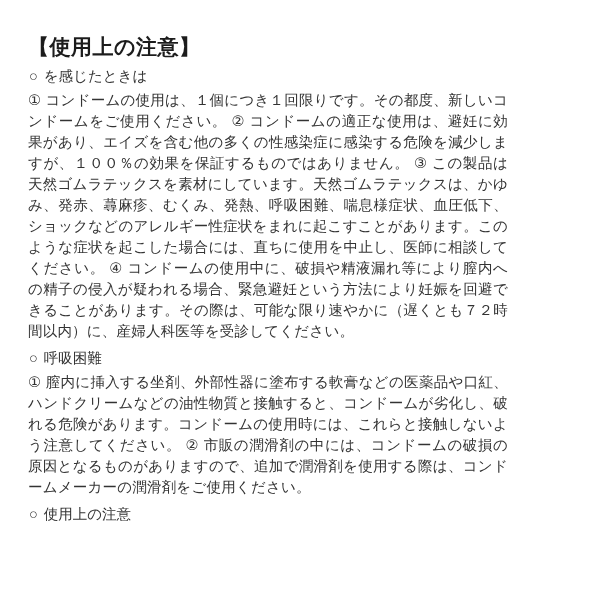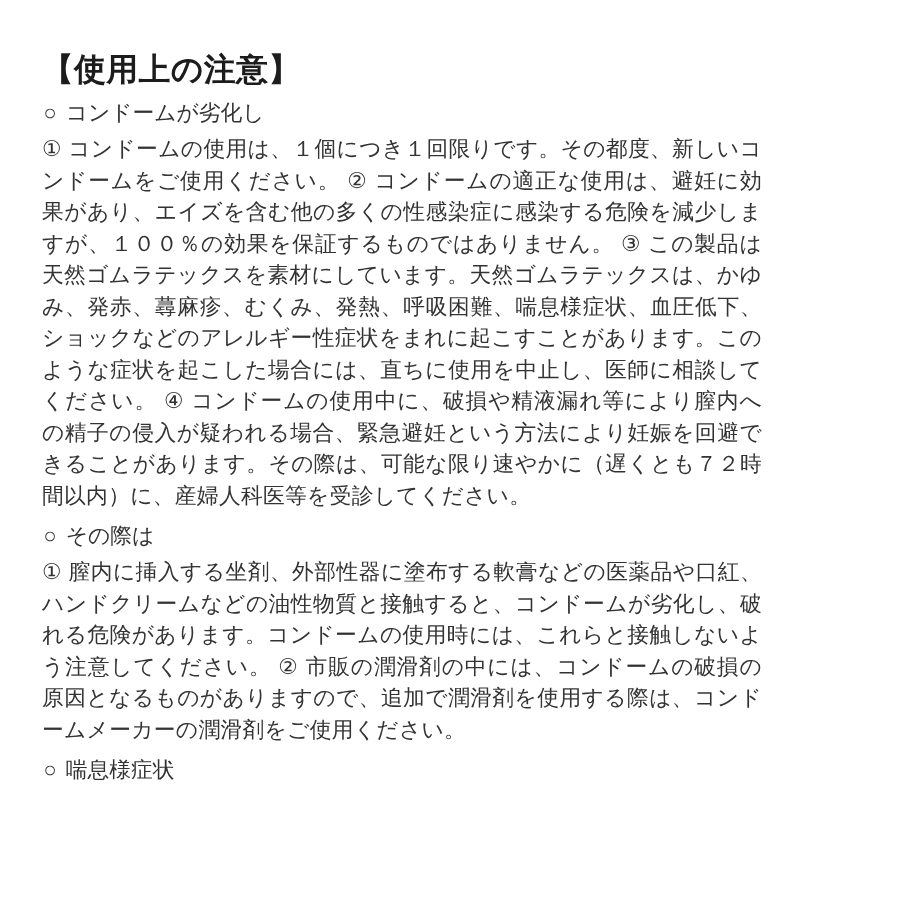--- a/index.html
+++ b/index.html
@@ -64,33 +64,33 @@
 </head>
 <body>
 
 <div class="page">
 
   <h1 class="doc-title">【使用上の注意】</h1>
 
   <section>
     <div class="section-header">
       <span class="bullet">○</span>
-      <span>コンドームが劣化し</span>
+      <span>を感じたときは</span>
     </div>
     <p class="section-body">① コンドームの使用は、１個につき１回限りです。その都度、新しいコンドームをご使用ください。 ② コンドームの適正な使用は、避妊に効果があり、エイズを含む他の多くの性感染症に感染する危険を減少しますが、１００％の効果を保証するものではありません。 ③ この製品は天然ゴムラテックスを素材にしています。天然ゴムラテックスは、かゆみ、発赤、蕁麻疹、むくみ、発熱、呼吸困難、喘息様症状、血圧低下、ショックなどのアレルギー性症状をまれに起こすことがあります。このような症状を起こした場合には、直ちに使用を中止し、医師に相談してください。 ④ コンドームの使用中に、破損や精液漏れ等により膣内への精子の侵入が疑われる場合、緊急避妊という方法により妊娠を回避できることがあります。その際は、可能な限り速やかに（遅くとも７２時間以内）に、産婦人科医等を受診してください。</p>
   </section>
 
   <section>
     <div class="section-header">
       <span class="bullet">○</span>
-      <span>その際は</span>
+      <span>呼吸困難</span>
     </div>
     <p class="section-body">① 膣内に挿入する坐剤、外部性器に塗布する軟膏などの医薬品や口紅、ハンドクリームなどの油性物質と接触すると、コンドームが劣化し、破れる危険があります。コンドームの使用時には、これらと接触しないよう注意してください。 ② 市販の潤滑剤の中には、コンドームの破損の原因となるものがありますので、追加で潤滑剤を使用する際は、コンドームメーカーの潤滑剤をご使用ください。</p>
   </section>
 
   <section>
     <div class="section-header">
       <span class="bullet">○</span>
-      <span>喘息様症状</span>
+      <span>使用上の注意</span>
     </div>
   </section>
 
 </div>
 
 </body></html>

